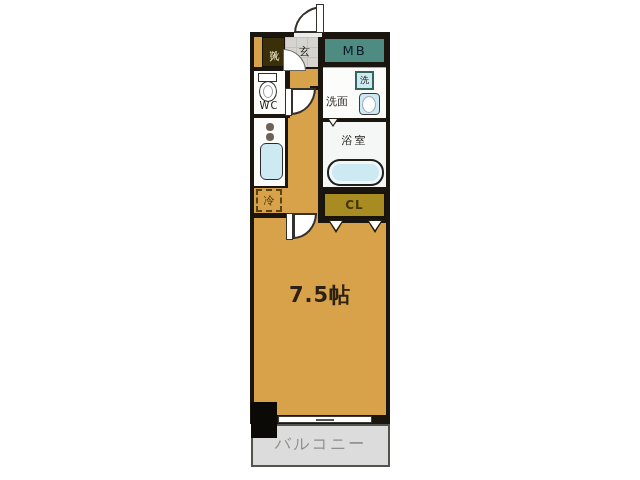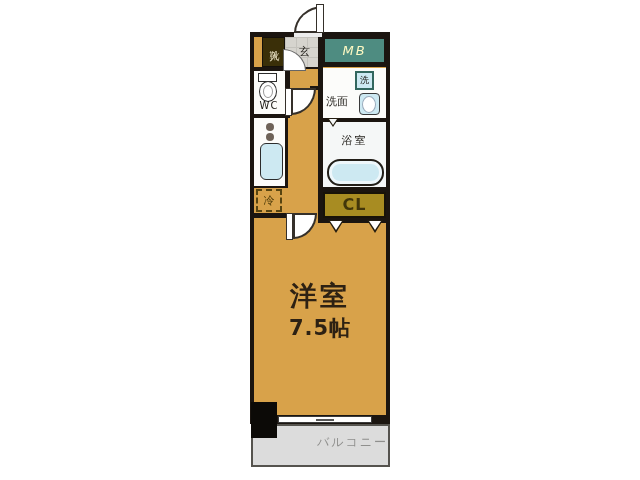--- a/index.html
+++ b/index.html
@@ -25,38 +25,38 @@
     background-size:11px 10px;}
   .watermark{font-size:34px;letter-spacing:1px;color:rgba(255,255,255,0.58);
              line-height:42px;font-weight:400;}
 </style>
 </head>
 <body>
 
 <div id="canvas">
 
   <div class="a z1" style="left:251px;top:424px;width:139px;height:43px;background:#dcdcdc;border:2px solid #55534e;">
-    <div class="lbl" style="position:absolute;left:0;right:0;top:10px;text-align:right;font-size:12px;letter-spacing:2px;color:#8f8f8d;">バルコニー</div>
+    <div class="lbl" style="position:absolute;left:0;right:0;top:10px;text-align:center;font-size:16px;letter-spacing:2px;color:#8f8f8d;">バルコニー</div>
   </div>
 
   <div class="a z1" style="left:254px;top:36px;width:132px;height:380px;background:#d8a24a;"></div>
 
   <div class="a z2 genkan-grid" style="left:285px;top:37px;width:33px;height:30px;"></div>
   <div class="a z2" style="left:262px;top:37px;width:23px;height:30px;background:#3a2f08;border:1px solid #14100a;">
     <div class="lbl" style="position:absolute;left:6px;top:4px;writing-mode:vertical-rl;font-size:10px;color:#ded6b8;letter-spacing:1px;">靴入</div>
   </div>
   <div class="a z2 center" style="left:323px;top:37px;width:63px;height:27px;background:#4e8c81;border:2px solid #1b1510;">
-    <span class="lbl" style="font-size:13px;letter-spacing:2px;color:#fef9c3;font-style:italic;">MB</span>
+    <span class="lbl" style="font-size:13px;letter-spacing:2px;color:#0f172a;">MB</span>
   </div>
   <div class="a z2 room" style="left:254px;top:71px;width:31px;height:43px;"></div>
   <div class="a z2 room" style="left:254px;top:118px;width:31px;height:68px;"></div>
   <div class="a z2 room" style="left:323px;top:68px;width:63px;height:50px;"></div>
   <div class="a z2" style="left:323px;top:122px;width:63px;height:65px;background:#f5f7f7;"></div>
   <div class="a z2 center" style="left:323px;top:192px;width:63px;height:26px;background:#a88c22;border:2px solid #181308;">
-    <span class="lbl" style="font-size:16px;font-weight:600;color:#42360a;letter-spacing:1px;">CL</span>
+    <span class="lbl" style="font-size:12px;font-weight:600;color:#42360a;letter-spacing:1px;">CL</span>
   </div>
 
   <div class="a z3 wall" style="left:250px;top:32px;width:140px;height:5px;"></div>
   <div class="a z3 wall" style="left:250px;top:32px;width:4px;height:392px;"></div>
   <div class="a z3 wall" style="left:386px;top:32px;width:4px;height:392px;"></div>
   <div class="a z3 wall" style="left:250px;top:415px;width:140px;height:9px;"></div>
   <div class="a z3 wall" style="left:250px;top:67px;width:40px;height:4px;"></div>
   <div class="a z3 wall" style="left:288px;top:67px;width:30px;height:2px;"></div>
   <div class="a z3 wall" style="left:318px;top:36px;width:5px;height:187px;"></div>
   <div class="a z3 wall" style="left:322px;top:63px;width:68px;height:4px;"></div>
@@ -105,21 +105,20 @@
     </div>
 
   <div class="a z4" style="left:278px;top:416px;width:94px;height:7px;background:#fff;border:1px solid #3a3a3a;"></div>
   <div class="a z4" style="left:316px;top:419px;width:18px;height:2px;background:#555;"></div>
 
   <div class="a z4" style="left:283px;top:41px;width:14px;height:26px;font-size:17px;font-weight:700;color:#0f0d0a;transform:scaleY(1.5);transform-origin:top left;line-height:26px;">&lt;</div>
   <div class="a z4 lbl" style="left:299px;top:46px;font-size:11px;">玄</div>
   <div class="a z4" style="left:294px;top:32px;width:28px;height:5px;background:#ececec;"></div>
 
   <div class="a z4" style="left:254px;top:279px;width:132px;text-align:center;color:#2d2113;font-weight:600;">
-    <div style="font-size:27px;line-height:33px;letter-spacing:3px;">洋室</div>
     <div style="font-size:21px;line-height:33px;letter-spacing:1px;">7.5帖</div>
   </div>
 
   <div class="a z5 doorfill" style="left:294px;top:6px;width:29px;height:27px;border-radius:100% 0 0 0;"></div>
   <div class="a z5 leaf" style="left:316px;top:4px;width:8px;height:29px;"></div>
 
   <div class="a z5 doorfill" style="left:291px;top:88px;width:25px;height:27px;border-radius:0 0 100% 0;"></div>
   <div class="a z5 leaf" style="left:285px;top:88px;width:7px;height:28px;"></div>
 
   <div class="a z5 doorfill" style="left:293px;top:213px;width:24px;height:26px;border-radius:0 0 100% 0;"></div>

